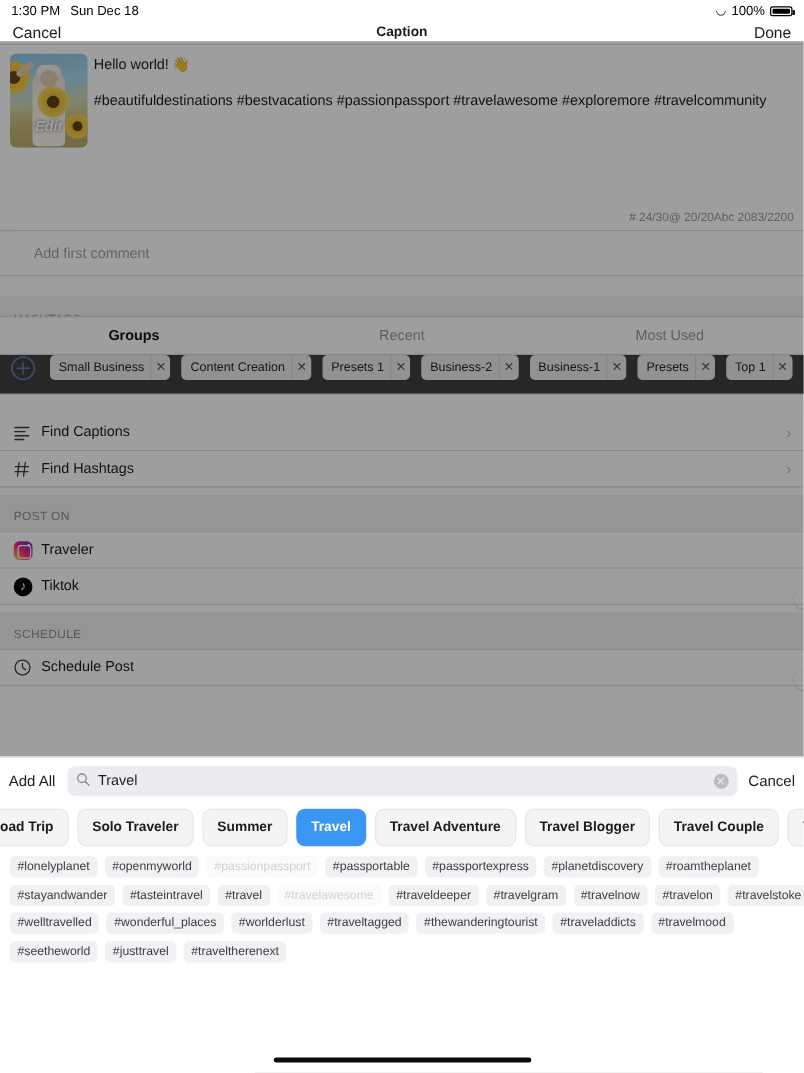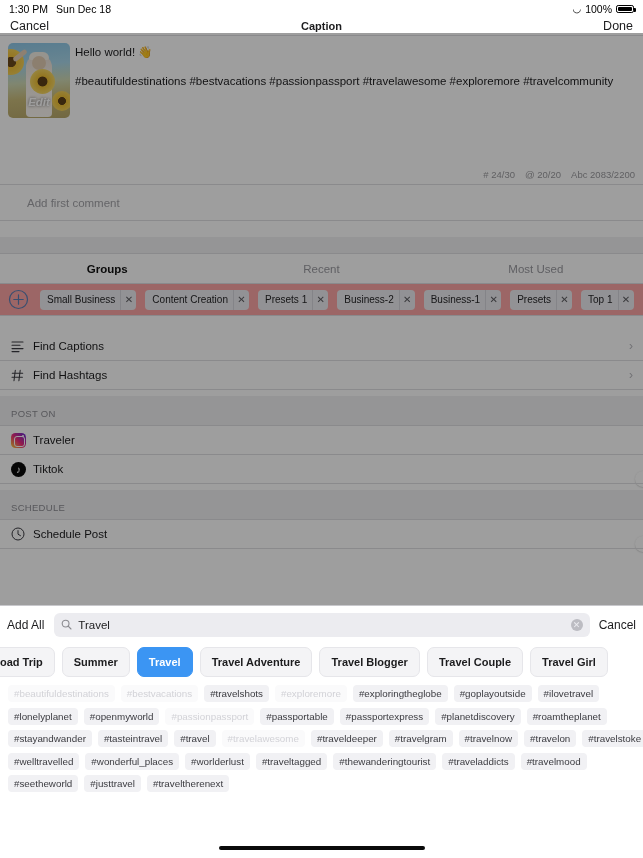--- a/index.html
+++ b/index.html
@@ -66,21 +66,21 @@
   .thumb .head { position: absolute; left: 24px; top: 13px; width: 14px; height: 14px; border-radius: 50%; background: #e3cdb4; }
   .thumb .hat { position: absolute; left: 21px; top: 9px; width: 20px; height: 8px; border-radius: 9px 9px 3px 3px; background: #f3efe6; }
   .thumb .arm { position: absolute; left: 4px; top: 10px; width: 16px; height: 5px; background: #e6cfb6; transform: rotate(-38deg); border-radius: 3px; }
   .thumb-edit {
     position: absolute; left: 0; bottom: 10px; width: 100%; text-align: center;
     color: #fff; font-size: 11.5px; font-weight: bold; text-shadow: 0 0 3px rgba(0,0,0,0.55); font-style: italic;
   }
   .cap-text { position: absolute; left: 75px; top: 8px; right: 10px; font-size: 11.5px; color: #1c1c1e; line-height: 1.42; }
   .cap-text .line2 { margin-top: 13px; }
   .cap-counters {
-    position: absolute; right: 8px; bottom: 4px; display: flex; gap: 10px;
+    position: absolute; right: 8px; bottom: 4px; display: flex; gap: 0;
     font-size: 9.5px; color: #9b9b9f; justify-content: flex-end;
   }
   .sep { position: absolute; left: 0; width: 643px; height: 1px; background: #dfdfe2; }
 
   
   .first-comment {
     position: absolute; left: 16px; top: 185px; width: 643px; height: 35px;
     display: flex; align-items: center; padding-left: 11px;
     font-size: 11.5px; color: #a3a3a8; background: #fff;
   }
@@ -93,21 +93,21 @@
   }
   .tabs {
     position: absolute; left: 0; width: 643px; height: 29px;
     display: flex; align-items: center; background: #fff;
   }
   .tab { flex: 1; text-align: center; font-size: 11.5px; color: #9a9aa0; }
   .tab.active { color: #111; font-weight: bold; }
 
   .chiprow {
     position: absolute; left: 0; width: 643px; height: 31px;
-    display: flex; align-items: center; background: #fca5a5; overflow: hidden; padding-left: 8px;
+    display: flex; background: #404040; overflow: hidden; padding-left: 8px;
   }
   .plus-icon { flex: 0 0 auto; width: 21px; height: 21px; margin-right: 11px; }
   .chip {
     flex: 0 0 auto; display: flex; align-items: center; height: 20px;
     background: #ececf0; border-radius: 4px; margin-right: 9px; font-size: 10px; color: #262629;
     padding: 0 0 0 7px; white-space: nowrap;
   }
   .chip .x {
     display: flex; align-items: center; justify-content: center;
     width: 16px; height: 100%; margin-left: 5px; color: #5c5c61; font-size: 10px;
@@ -351,20 +351,23 @@
         <span class="clear">✕</span>
       </div>
       <div class="cancel-btn">Cancel</div>
     </div>
 
     <div class="cats">
       <span class="cat" style="margin-left:-12px">
           <span>oad Trip</span>
         </span>
       <span class="cat">
+          <span>Solo Traveler</span>
+        </span>
+      <span class="cat">
           <span>Summer</span>
         </span>
       <span class="cat sel">
           <span>Travel</span>
         </span>
       <span class="cat">
           <span>Travel Adventure</span>
         </span>
       <span class="cat">
           <span>Travel Blogger</span>
@@ -372,29 +375,20 @@
       <span class="cat">
           <span>Travel Couple</span>
         </span>
       <span class="cat">
           <span>Travel Girl</span>
         </span>
 
     </div>
 
     <div class="tagwrap">
-      <div class="tagrow">
-        <span class="tag used">#beautifuldestinations</span>
-        <span class="tag used">#bestvacations</span>
-        <span class="tag">#travelshots</span>
-        <span class="tag used">#exploremore</span>
-        <span class="tag">#exploringtheglobe</span>
-        <span class="tag">#goplayoutside</span>
-        <span class="tag">#ilovetravel</span>
-      </div>
       <div class="tagrow">
         <span class="tag">#lonelyplanet</span>
         <span class="tag">#openmyworld</span>
         <span class="tag used">#passionpassport</span>
         <span class="tag">#passportable</span>
         <span class="tag">#passportexpress</span>
         <span class="tag">#planetdiscovery</span>
         <span class="tag">#roamtheplanet</span>
       </div>
       <div class="tagrow">

